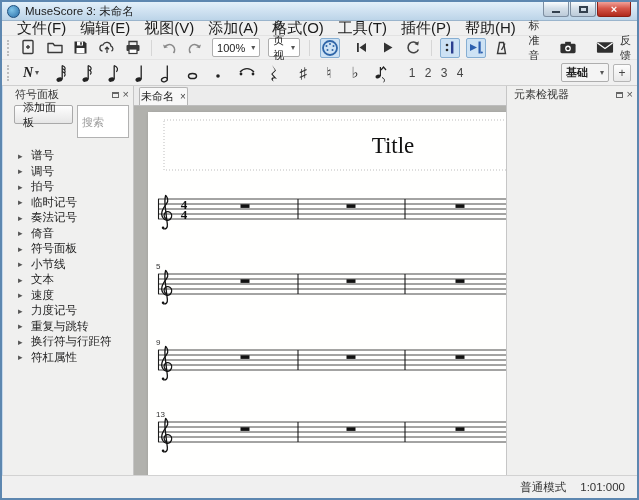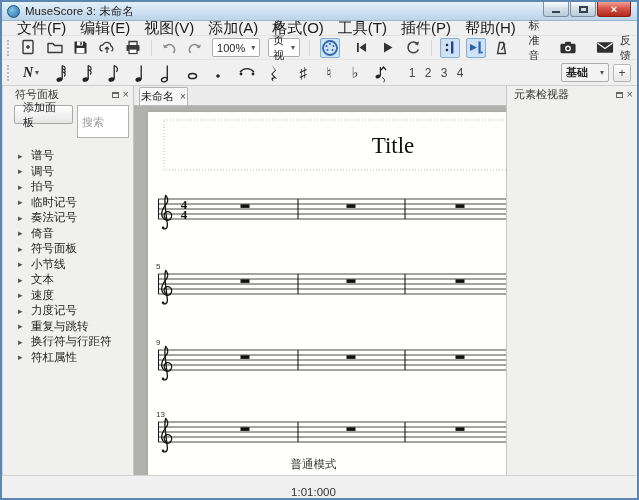--- a/index.html
+++ b/index.html
@@ -84,21 +84,21 @@
 
   .score-view { flex:1; background:#b1b1ad; position:relative; overflow:hidden;text-align:center; }
   .page { position:absolute; left:14px; top:6px; width:490px; height:363px; background:#fffffe;
           box-shadow:2px 2px 4px rgba(0,0,0,.35); }
 
   .inspector-panel { width:131px; border-left:1px solid #c6c6c6; background:#f0f0ef; }
 
   
   .statusbar { position:absolute; left:0; right:0; bottom:0; height:23px; background:#f0f0f0;
                border-top:1px solid #d2d2d2; display:flex; align-items:center; justify-content:flex-end;
-               padding-right:12px; gap:14px; font-size:11.5px; color:#333;flex-direction:column; }
+               padding-right:12px; gap:14px; font-size:11.5px; color:#333; }
 </style>
 </head>
 <body>
 
 <svg width="0" height="0" style="position:absolute">
   <defs>
     <g id="gclef" stroke="#111" fill="none" stroke-width="1.5" stroke-linecap="round">
       <path d="M11.2 2.5 C13.8 5.2 14.6 8.8 12.2 12 C8.8 16.4 6.2 19.6 6.6 24.4 C7 29.2 11 32 14.6 31 C18 30 19.2 26 17.6 23.4 C16 20.8 12.2 20.4 10.4 22.6 C8.8 24.6 9.2 27.6 11.2 29"></path>
       <path d="M11.2 2.5 C10 6.5 10.2 12 11 18 L13.2 36 C13.6 39.5 11.8 42 8.6 41.2"></path>
       <circle cx="8.2" cy="40" r="1.5" fill="#111" stroke="none"></circle>

